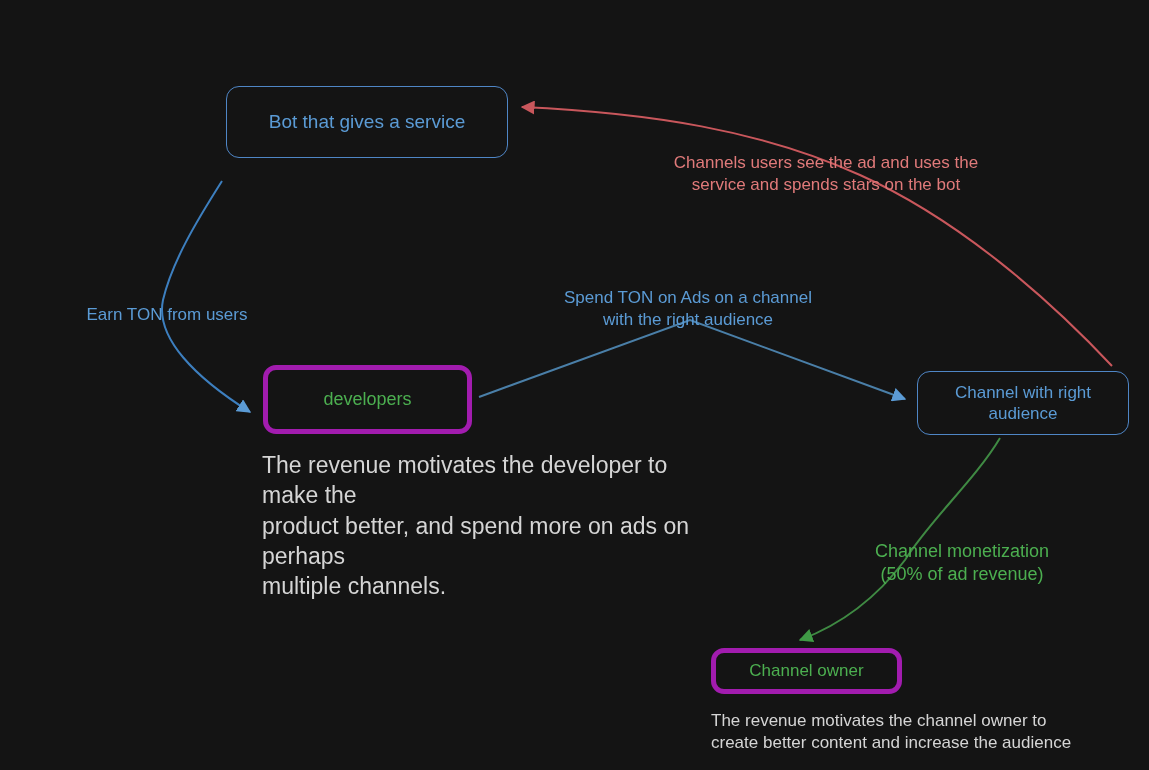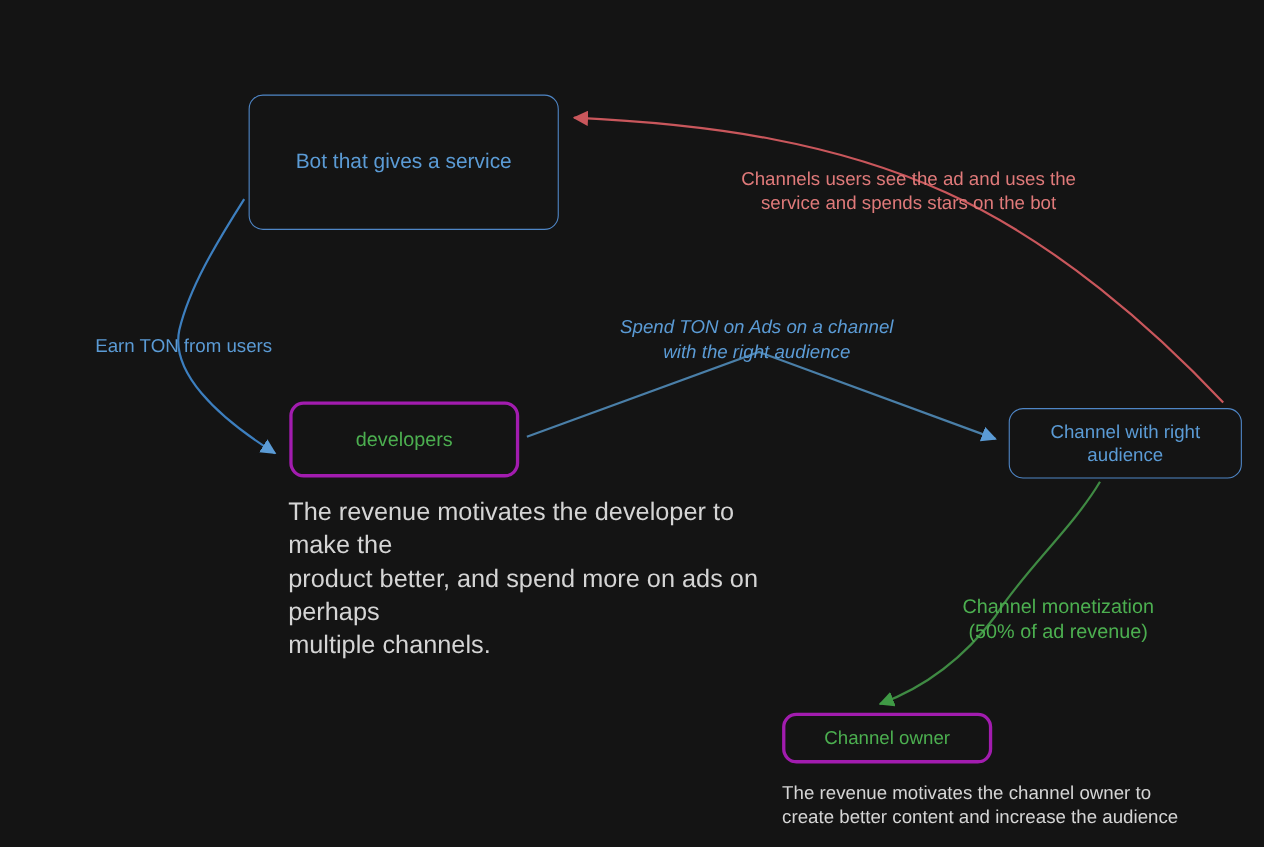--- a/index.html
+++ b/index.html
@@ -36,21 +36,21 @@
     justify-content: center;
     text-align: center;
     line-height: 1.25;
     background: transparent;
   }
   .node-blue {
     border: 1px solid #4f86c6;
     color: #5b9bd5;
   }
   .node-green {
-    border: 3px solid #a21caf;
+    border: 5px solid #a21caf;
     color: #4caf50;
   }
   .label {
     position: absolute;
     text-align: center;
     line-height: 1.28;
     white-space: pre-line;
     margin-top: 16px;
   }
   .label-blue { color: #5b9bd5; }
@@ -60,21 +60,21 @@
   .note {
     position: absolute;
     color: #d5d5d5;
     line-height: 1.32;
     white-space: pre-line;
     text-align: left;
   }
 
   
   #node-bot {
-    left: 226px; top: 86px; width: 282px; height: 123px;
+    left: 226px; top: 86px; width: 282px; height: 72px;
     font-size: 19px;
   }
   #node-developers {
     left: 263px; top: 365px; width: 209px; height: 69px;
     font-size: 18px;
   }
   #node-channel {
     left: 917px; top: 371px; width: 212px; height: 64px;
     font-size: 17px;
     padding: 0 10px;
@@ -83,21 +83,21 @@
     left: 711px; top: 648px; width: 191px; height: 46px;
     font-size: 17px;
     justify-content: center;
   }
 
   
   #label-earn-ton {
     left: 72px; top: 288px; width: 190px; font-size: 17px; text-align: center;
   }
   #label-spend-ton {
-    left: 541px; top: 271px; width: 294px; font-size: 17px; font-style: italic;
+    left: 541px; top: 271px; width: 294px; font-size: 17px;
   }
   #label-channel-users {
     left: 648px; top: 136px; width: 356px; font-size: 17px;
   }
   #label-monetization {
     left: 862px; top: 524px; width: 200px; font-size: 18px;
   }
 
   
   #note-developer {

